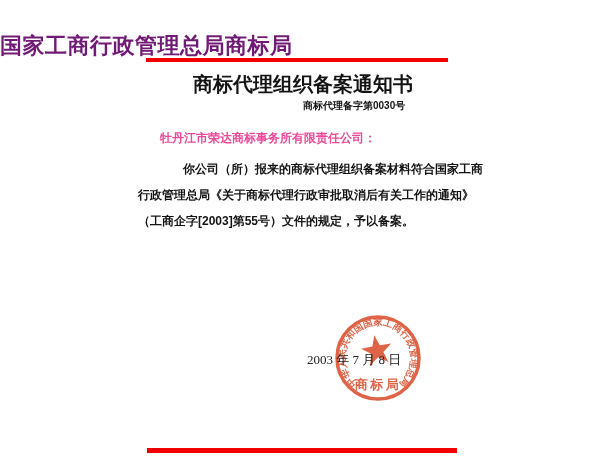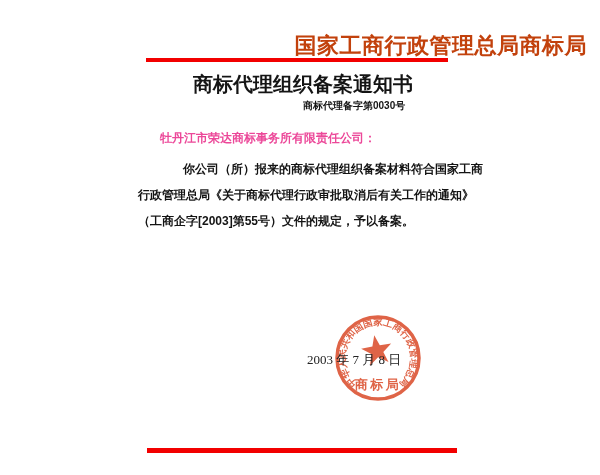--- a/index.html
+++ b/index.html
@@ -13,24 +13,24 @@
     height: 475px;
     background: #ffffff;
     overflow: hidden;
     font-family: "Liberation Sans", sans-serif;
   }
   .org-title {
     position: absolute;
     left: 0;
     top: 31px;
     width: 587px;
-    text-align: right;
+    text-align: left;
     font-size: 22px;
     font-weight: 700;
-    color: #c2410c;
+    color: #701a75;
     letter-spacing: 0.5px;
     font-family: "Liberation Serif", "DejaVu Serif", serif;
   }
   .rule {
     position: absolute;
     background: #f20000;
   }
   .rule.top {
     left: 146px;
     top: 58px;

